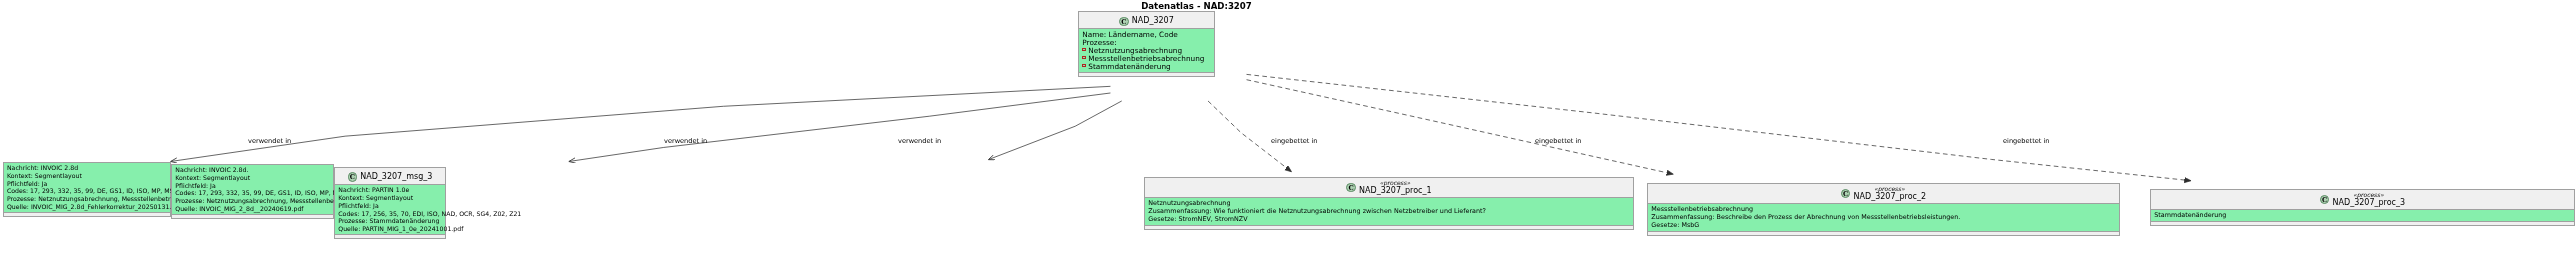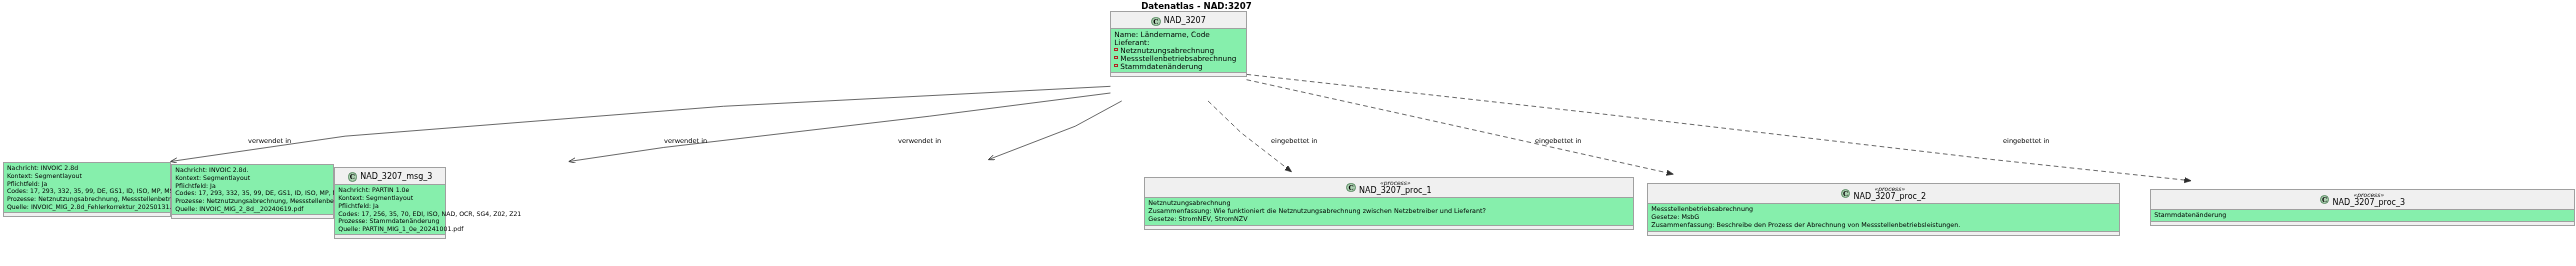--- a/index.html
+++ b/index.html
@@ -174,29 +174,29 @@
     <path d="M1878,112 L2400,170 L3000,240 L3300,272" fill="none" stroke="#2d2d2d" stroke-width="1.1" stroke-dasharray="7,5" marker-end="url(#arrowOpen)"></path>
   </svg>
 
   <div class="edge-label" style="left:248px; top:137px;">verwendet in</div>
   <div class="edge-label" style="left:664px; top:137px;">verwendet in</div>
   <div class="edge-label" style="left:898px; top:137px;">verwendet in</div>
   <div class="edge-label" style="left:1271px; top:137px;">eingebettet in</div>
   <div class="edge-label" style="left:1535px; top:137px;">eingebettet in</div>
   <div class="edge-label" style="left:2003px; top:137px;">eingebettet in</div>
 
-  <div class="node" style="left:1110px; top:11.3px; width:137px;">
+  <div class="node" style="left:1078px; top:11.3px; width:137px;">
     <div class="node-header">
       <span class="node-header-inner">
         <span class="circle-c">C</span><span class="node-title">NAD_3207</span>
       </span>
     </div>
     <div class="node-body">
       <div class="attr">Name: Ländername, Code</div>
-      <div class="attr">Lieferant:</div>
+      <div class="attr">Prozesse:</div>
       <div class="attr bullet"><span class="sq"></span><span>Netznutzungsabrechnung</span></div>
       <div class="attr bullet"><span class="sq"></span><span>Messstellenbetriebsabrechnung</span></div>
       <div class="attr bullet"><span class="sq"></span><span>Stammdatenänderung</span></div>
     </div>
     <div class="node-foot"></div>
   </div>
 
   <div class="node" style="left:2.7px; top:162px; width:168px;">
     <div class="node-body">
       <div class="attr" style="font-size:6.2px; line-height:7.7px;">Nachricht: INVOIC 2.8d</div>
@@ -259,22 +259,22 @@
     <div class="node-header">
       <span class="node-header-inner">
         <span class="circle-c" style="vertical-align:middle;">C</span><span class="stereo-wrap">
           <span class="stereotype">«process»</span>
           <span class="stereo-name">NAD_3207_proc_2</span>
         </span>
       </span>
     </div>
     <div class="node-body">
       <div class="attr" style="font-size:6.4px; line-height:8px;">Messstellenbetriebsabrechnung</div>
+      <div class="attr" style="font-size:6.4px; line-height:8px;">Zusammenfassung: Beschreibe den Prozess der Abrechnung von Messstellenbetriebsleistungen.</div>
       <div class="attr" style="font-size:6.4px; line-height:8px;">Gesetze: MsbG</div>
-      <div class="attr" style="font-size:6.4px; line-height:8px;">Zusammenfassung: Beschreibe den Prozess der Abrechnung von Messstellenbetriebsleistungen.</div>
     </div>
     <div class="node-foot"></div>
   </div>
 
   <div class="node" style="left:2150px; top:189px; width:425px;">
     <div class="node-header">
       <span class="node-header-inner">
         <span class="circle-c" style="vertical-align:middle;">C</span><span class="stereo-wrap">
           <span class="stereotype">«process»</span>
           <span class="stereo-name">NAD_3207_proc_3</span>

